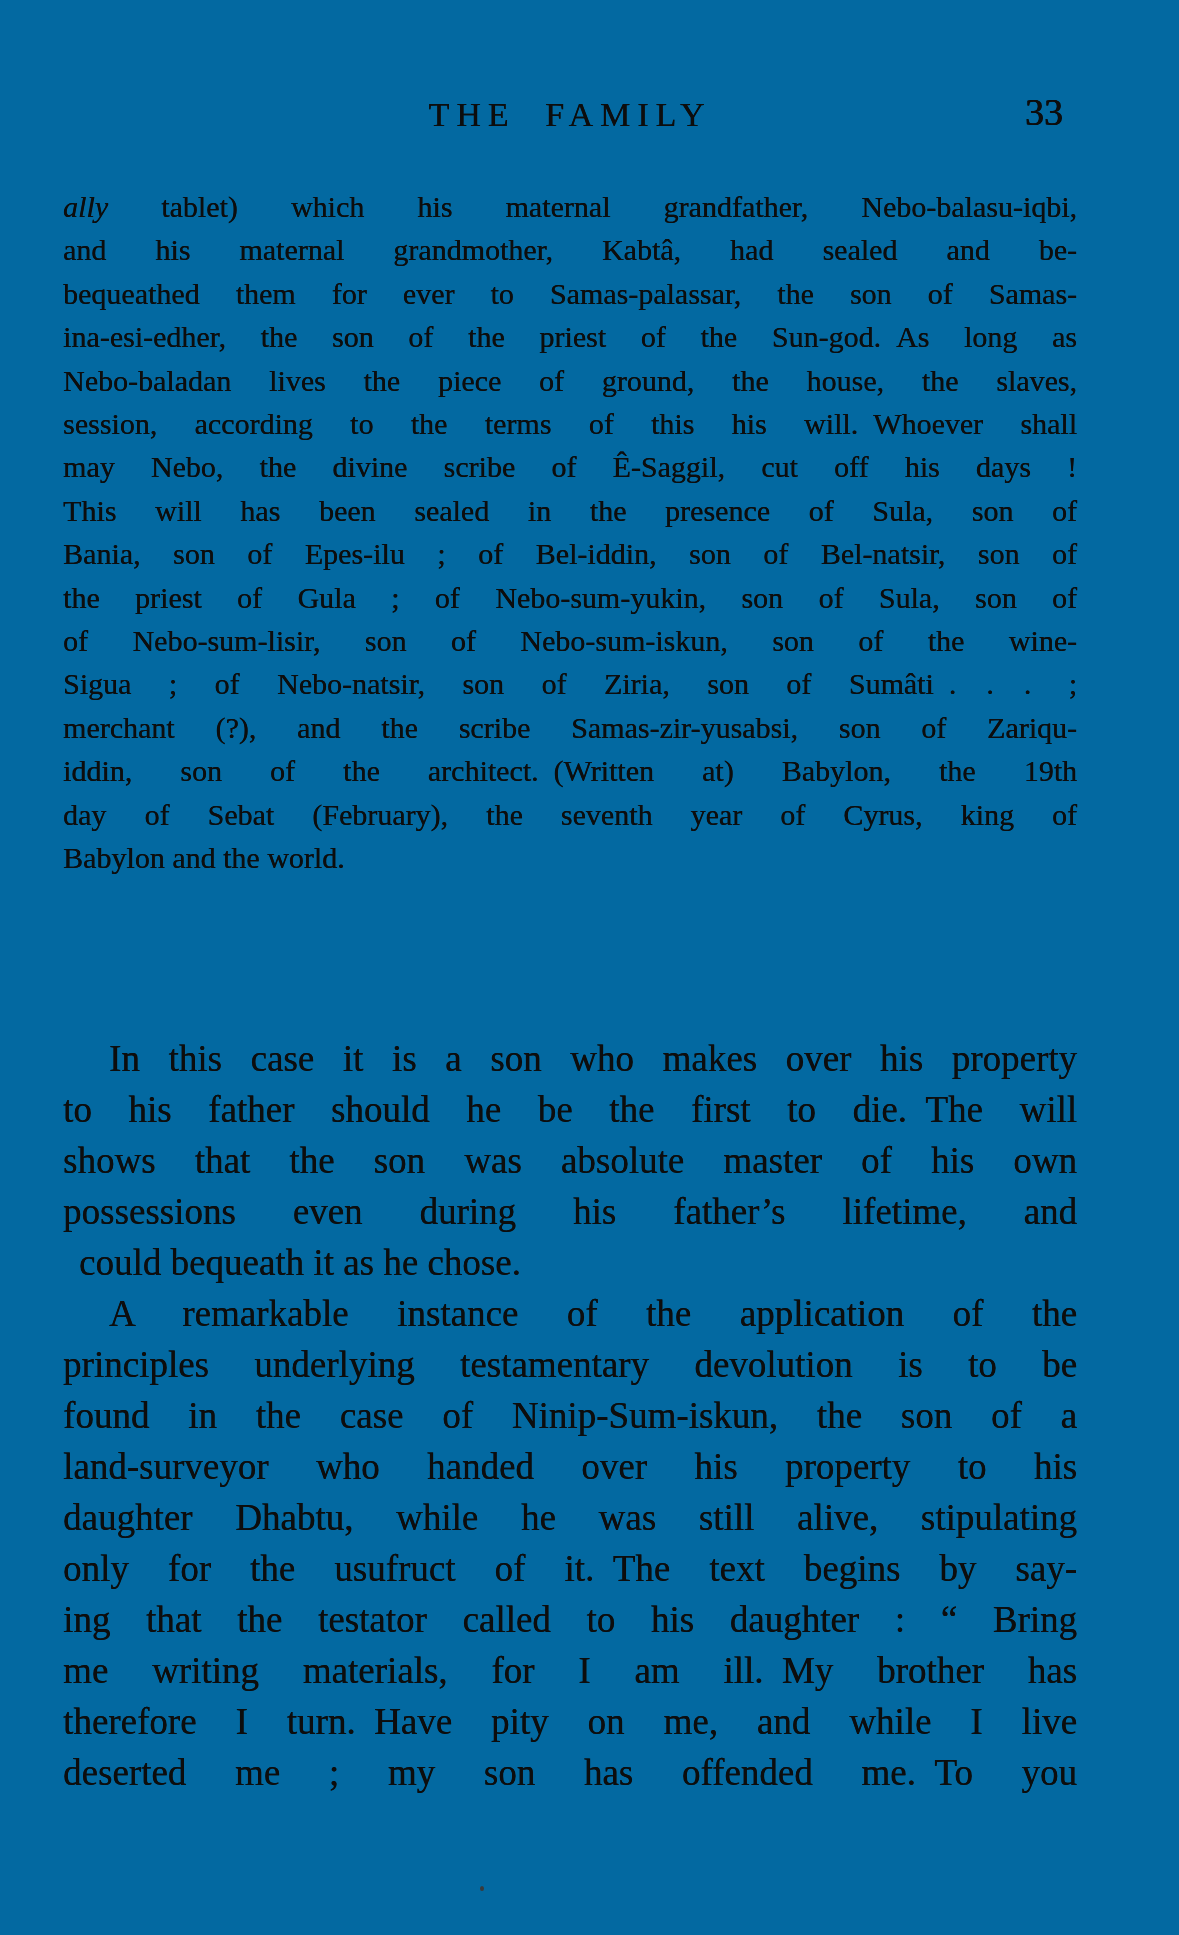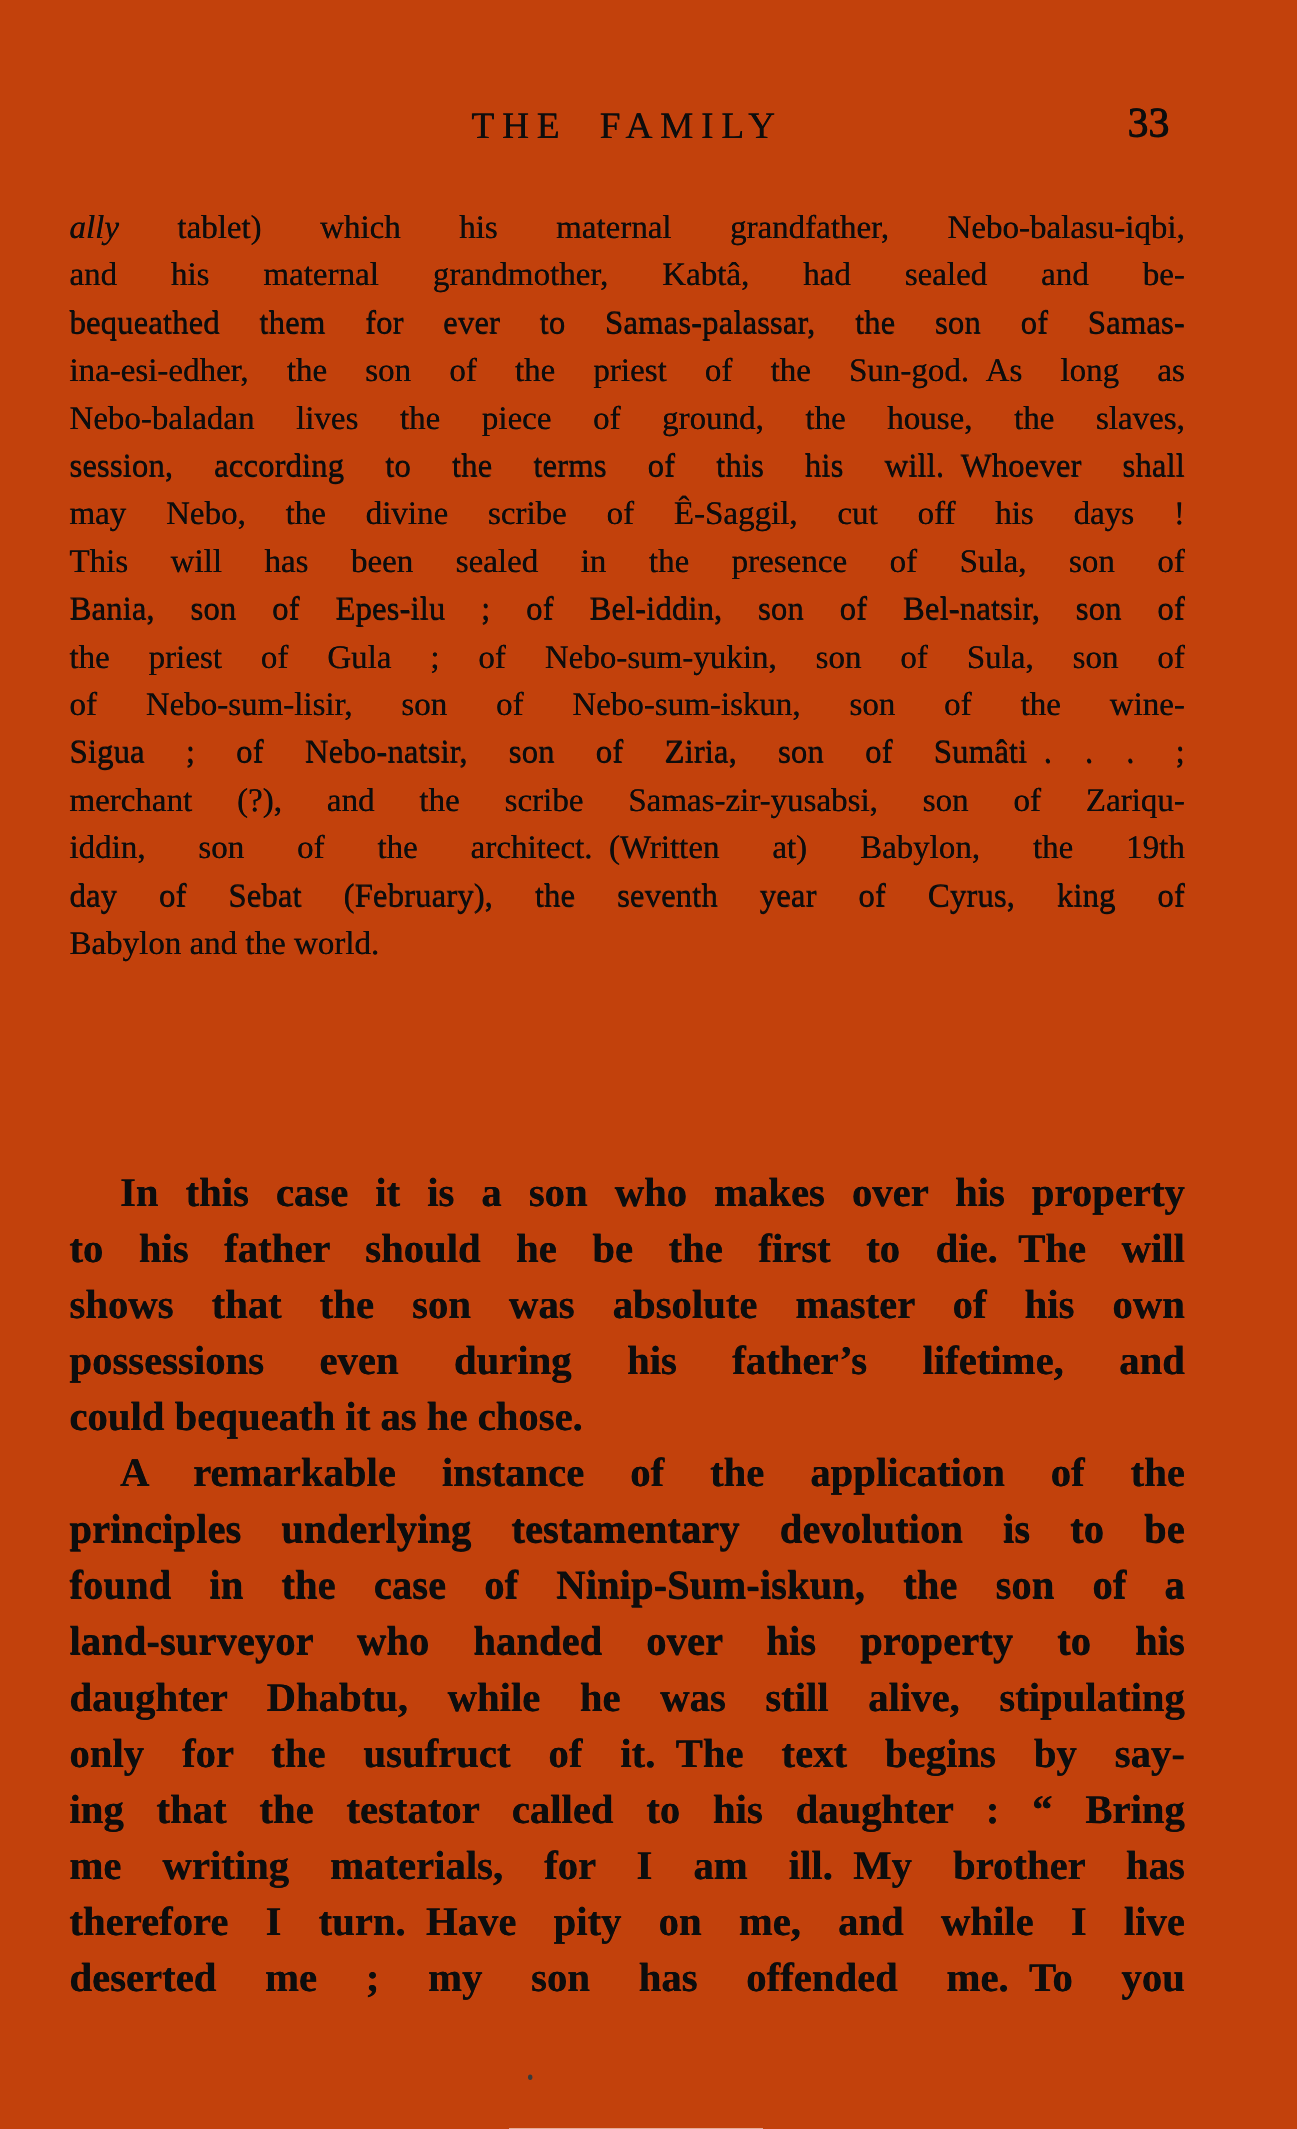--- a/index.html
+++ b/index.html
@@ -1,20 +1,20 @@
 <!DOCTYPE html>
 <html><head>
 <meta charset="utf-8">
 <style>
   html, body { margin: 0; padding: 0; background: #ffffff; }
   .page {
     position: relative;
     width: 1179px;
     height: 1935px;
-    background: #c2410c;
+    background: #0369a1;
     overflow: hidden;
     font-family: "Liberation Serif", "DejaVu Serif", serif;
     color: #0d0d0d;
   }
   
   .running-head {
     position: absolute;
     left: 63px; top: 93px;
     width: 1014px; height: 44px;
   }
@@ -47,32 +47,31 @@
     text-align: justify;
     text-align-last: justify;
     white-space: nowrap;
     overflow: visible;
   }
   .xline.no-j { text-align-last: left; }
   .xline .it { font-style: italic; }
   
   .body-text {
     position: absolute;
-    left: 63px; top: 1059px;
+    left: 63px; top: 1033px;
     width: 1014px;
     font-size: 37px;
     line-height: 51px;
     text-shadow: 0.35px 0.35px 0 #0d0d0d;
-    font-weight: bold;
   }
   .mline {
     text-align: justify;
     text-align-last: justify;
   }
-  .mline.no-j { text-align-last: left; }
+  .mline.no-j { text-align-last: left; margin-left: 16px; }
   .mline.indent { text-indent: 46px; }
   
   .ink-speck {
     position: absolute;
     left: 480px; top: 1886px;
     width: 4px; height: 5px;
     background: #3a3a3a;
     border-radius: 50%;
   }
 </style>

